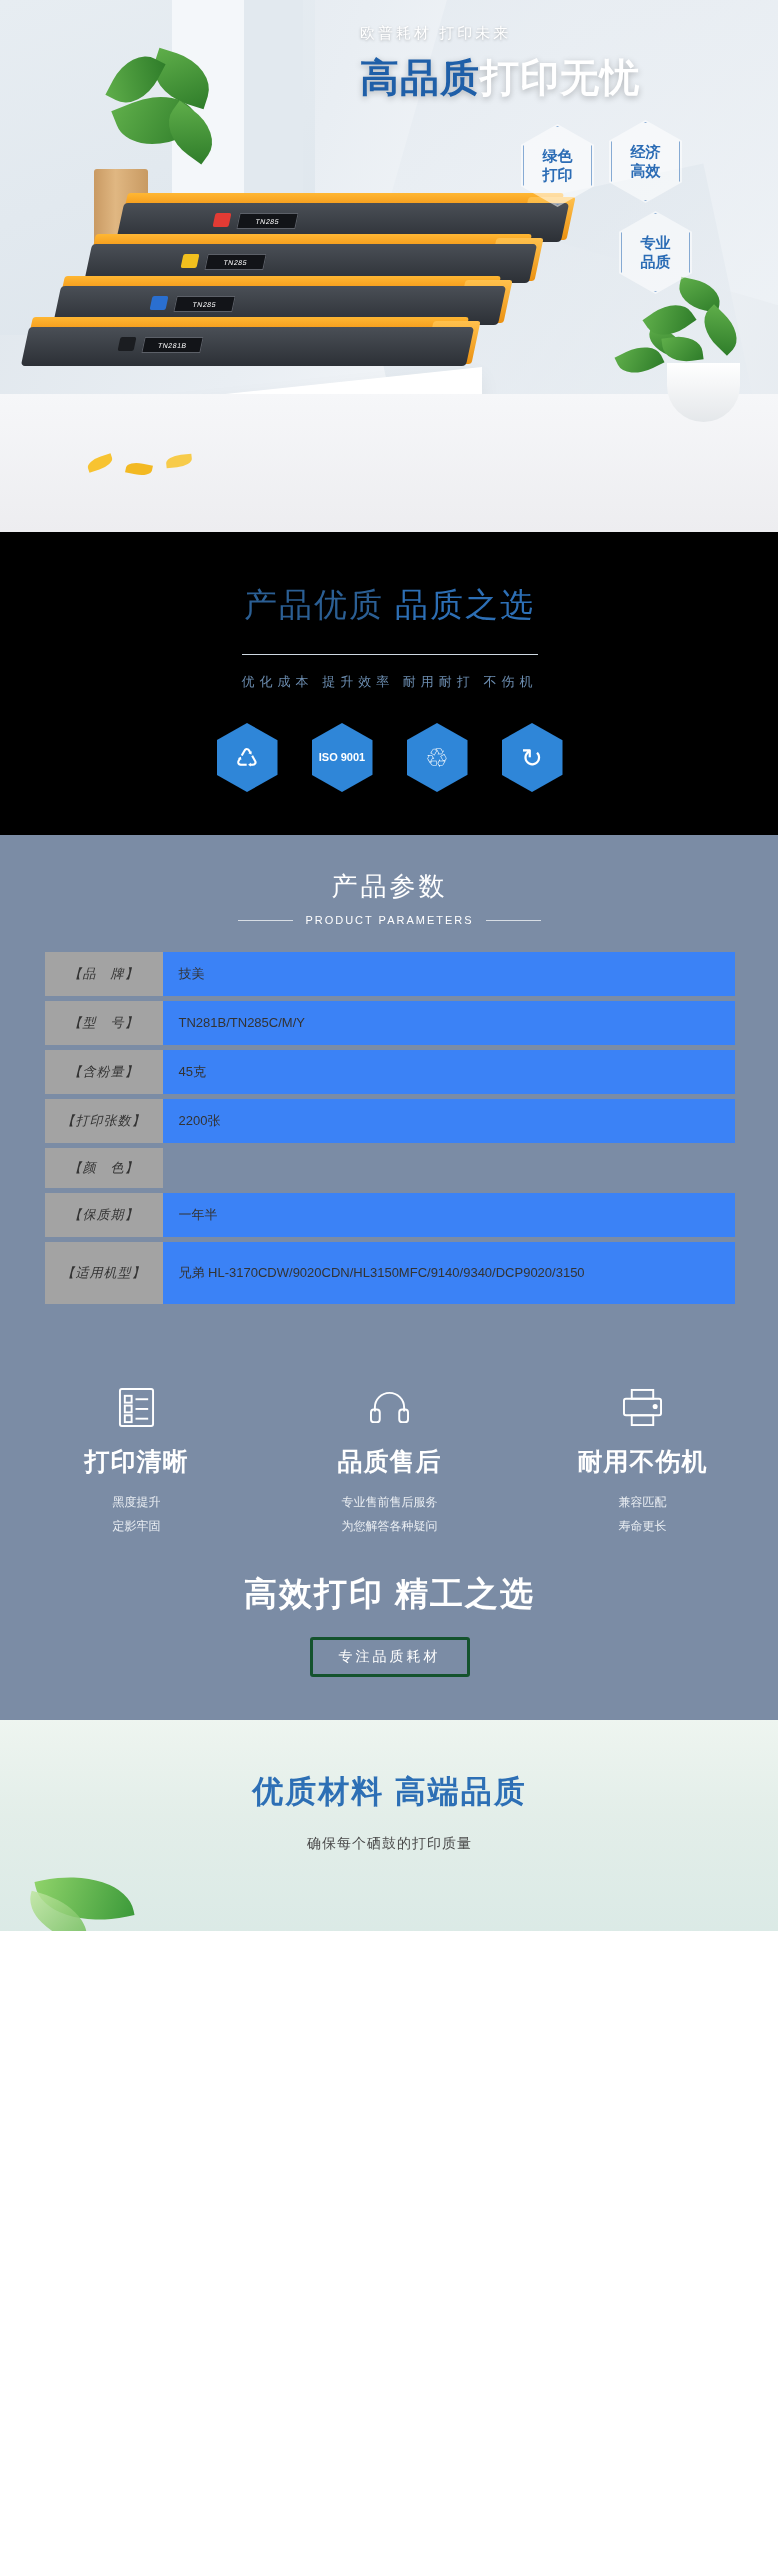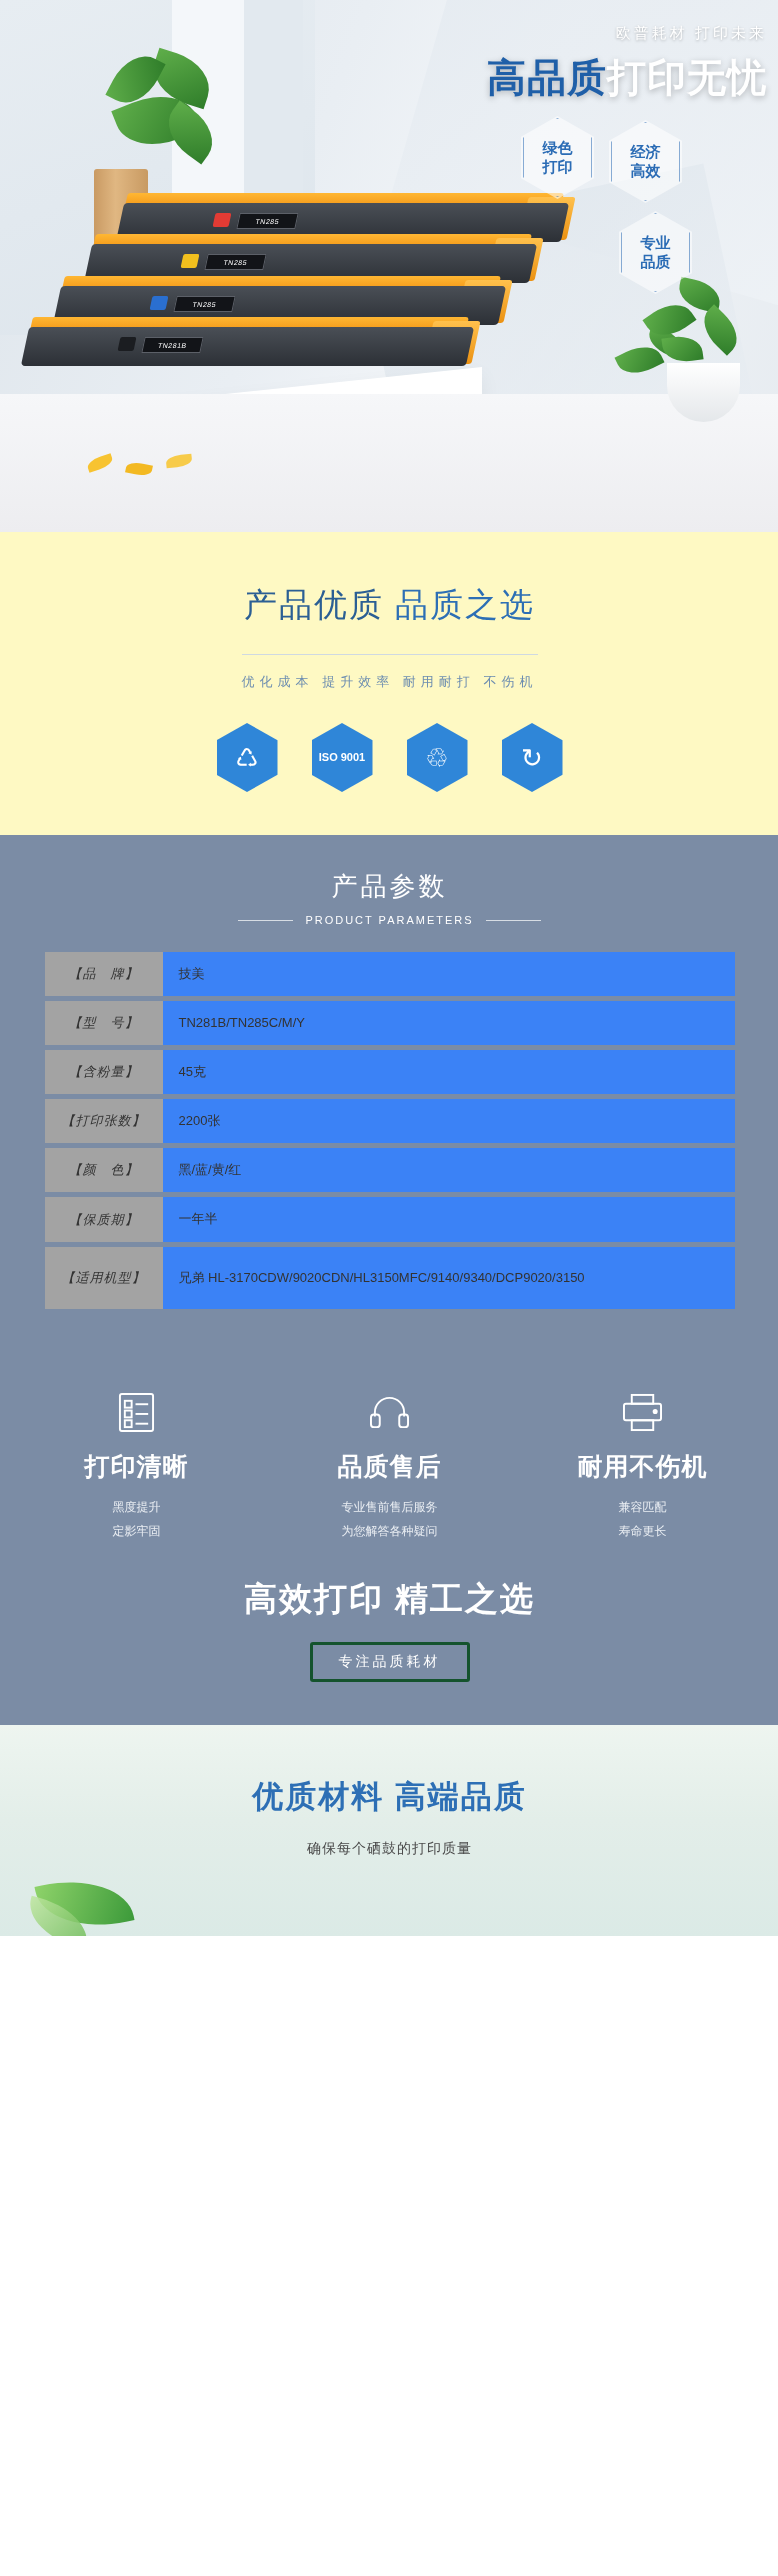--- a/index.html
+++ b/index.html
@@ -55,21 +55,21 @@
     position: absolute; left: -30px; top: 394px; width: 512px; height: 118px;
     background: #ffffff;
     transform: skewY(-6deg);
     box-shadow: 0 8px 20px rgba(0,0,0,.06);
   }
   .hero-marble {
     position: absolute; left: 0; bottom: 0; width: 100%; height: 138px;
     background: linear-gradient(180deg,#f6f7f9,#ededf0);
   }
   .hero-title-wrap {
-    position: absolute; right: 12px; top: 24px; text-align: right; width: 394px;
+    position: absolute; right: 25px; top: 24px; text-align: left; width: 394px;
   }
   .hero-sub {
     color: #ffffff; font-size: 15px; letter-spacing: 3px;
     text-shadow: 0 1px 3px rgba(0,0,0,.28);
     margin-bottom: 8px;
   }
   .hero-main {
     font-size: 39px; font-weight: bold; letter-spacing: 1px;
     text-shadow: 0 2px 6px rgba(0,0,0,.25);
   }
@@ -87,21 +87,21 @@
     background: rgba(255,255,255,.55);
     clip-path: polygon(50% 0%, 100% 25%, 100% 75%, 50% 100%, 0% 75%, 0% 25%);
     border: 0;
   }
   .badge-hex::before {
     content: ""; position: absolute; inset: 2px;
     clip-path: polygon(50% 0%, 100% 25%, 100% 75%, 50% 100%, 0% 75%, 0% 25%);
     border: 1px solid rgba(43,108,181,.55);
     pointer-events: none;
   }
-  .badge-1 { left: 18px; top: 0px; }
+  .badge-1 { left: 18px; top: 8px; }
   .badge-2 { left: 106px; top: 4px; }
   .badge-3 { left: 116px; top: 95px; }
 
   
   .cart-stack { position: absolute; left: 25px; top: 193px; width: 473px; height: 197px; }
   .cart {
     position: absolute; width: 445px; height: 49px;
   }
   .cart .body {
     position: absolute; left: 0; top: 10px; width: 100%; height: 39px;
@@ -142,21 +142,21 @@
     background: linear-gradient(180deg,#ffffff,#e4e7ea);
     border-radius: 0 0 37px 37px;
   }
   .pot-plant { position: absolute; right: 28px; bottom: 158px; width: 108px; height: 99px; }
   .flower {
     position: absolute; width: 26px; height: 12px;
     background: #f7c331; border-radius: 60% 0 60% 0;
   }
 
   
-  .adv { background: #fef9c3; padding: 51px 0 43px; text-align: center; }
+  .adv { background: #000000; padding: 51px 0 43px; text-align: center; }
   .adv-title { font-size: 33px; color: #2d6fb5; letter-spacing: 2px; }
   .adv-title .dark { color: #2b5f94; }
   .adv-line {
     width: 296px; height: 1px; background: #cfd9e2; margin: 26px auto 18px;
   }
   .adv-sub { font-size: 13px; color: #6c8db0; letter-spacing: 5px; }
   .adv-icons {
     display: flex; justify-content: center; gap: 34px; margin-top: 32px;
   }
   .adv-hex {
@@ -369,21 +369,20 @@
       <div class="trow">
         <div class="tkey">【含粉量】</div>
         <div class="tval">45克</div>
       </div>
       <div class="trow">
         <div class="tkey">【打印张数】</div>
         <div class="tval">2200张</div>
       </div>
       <div class="trow">
         <div class="tkey">【颜　色】</div>
-        <div class="tval">黑/蓝/黄/红</div>
       </div>
       <div class="trow">
         <div class="tkey">【保质期】</div>
         <div class="tval">一年半</div>
       </div>
       <div class="trow tall">
         <div class="tkey">【适用机型】</div>
         <div class="tval">兄弟 HL-3170CDW/9020CDN/HL3150MFC/9140/9340/DCP9020/3150</div>
       </div>
     </div>

